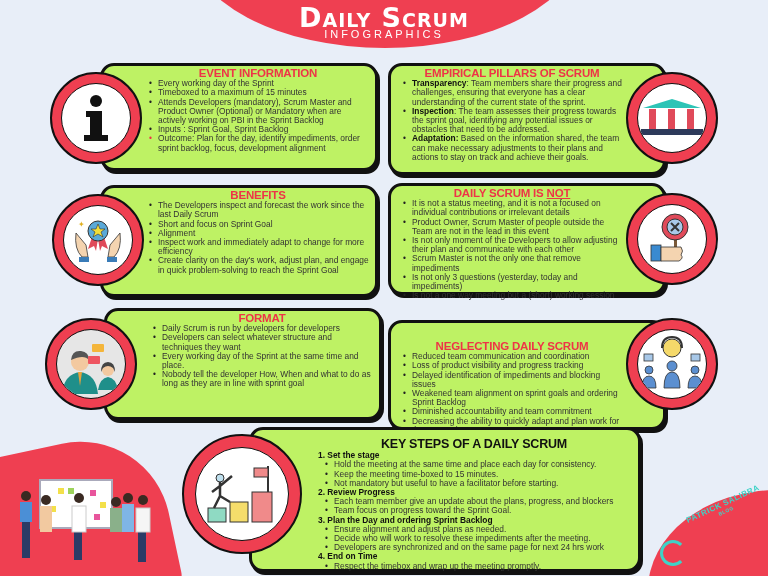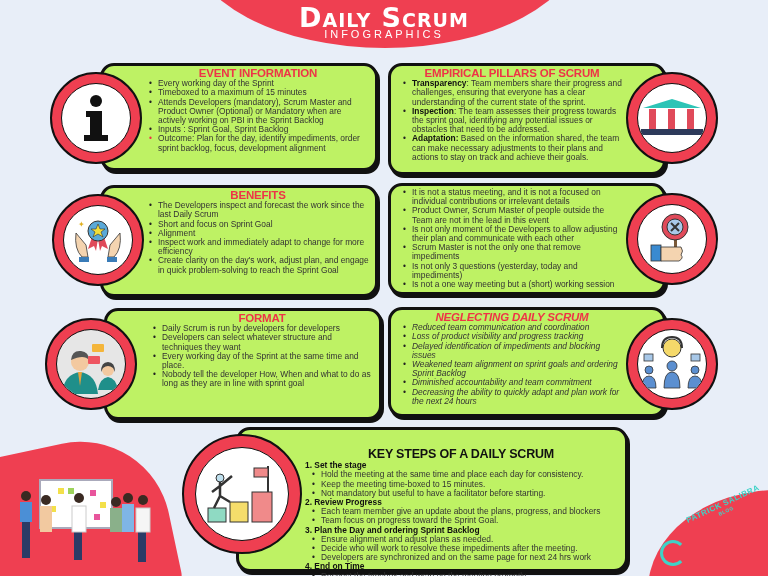--- a/index.html
+++ b/index.html
@@ -21,23 +21,23 @@
   .ring { position: absolute; width: 92px; height: 92px; border-radius: 50%; background: #ef3f51; border: 2px solid #111; display: flex; align-items: center; justify-content: center; }
   .ring .inner { width: 70px; height: 70px; border-radius: 50%; background: #fff; border: 1.5px solid #111; display: flex; align-items: center; justify-content: center; overflow: hidden; }
 
   
   #c-event { left: 100px; top: 63px; width: 278px; height: 108px; padding: 2px 6px 0 44px; }
   #c-benefits { left: 100px; top: 185px; width: 278px; height: 112px; padding: 2px 6px 0 44px; }
   #c-format { left: 104px; top: 308px; width: 278px; height: 112px; padding: 2px 6px 0 44px; }
   
   #c-pillars { left: 388px; top: 63px; width: 278px; height: 112px; padding: 2px 40px 0 10px; }
   #c-not { left: 388px; top: 183px; width: 278px; height: 112px; padding: 2px 40px 0 10px; }
-  #c-neglect { left: 388px; top: 307px; width: 278px; height: 110px; padding: 2px 40px 0 10px; font-style: italic; }
+  #c-neglect { left: 388px; top: 320px; width: 278px; height: 110px; padding: 18px 40px 0 10px; }
   
-  #c-steps { left: 236px; top: 427px; width: 392px; height: 145px; padding: 19px 8px 0 66px; }
+  #c-steps { left: 249px; top: 427px; width: 392px; height: 145px; padding: 9px 8px 0 66px; }
   #c-steps h2 { color: #111; font-size: 12.5px; margin-bottom: 2px; }
   #c-steps .step { font-weight: bold; color: #111; }
   #c-steps li { padding-left: 16px; }
   #c-steps li::before { left: 7px; }
 
   .bottom-blob { position: absolute; left: -40px; top: 445px; width: 210px; height: 170px; background: #ef3f51; border-radius: 40px 90px 20px 20px; transform: rotate(-12deg); }
   .corner-blob { position: absolute; left: 648px; top: 490px; width: 260px; height: 200px; background: #ef3f51; border-radius: 50%; }
   .brand { position: absolute; left: 688px; top: 516px; color: #3fd2c7; font-size: 8px; font-weight: bold; transform: rotate(-25deg); transform-origin: left center; letter-spacing: 0.5px; white-space: nowrap; }
   .brand small { display: block; font-size: 5px; text-align: center; }
   .brand-icon { position: absolute; left: 660px; top: 540px; width: 26px; height: 26px; border-radius: 50%; border: 3px solid #3fd2c7; border-right-color: transparent; }
@@ -165,20 +165,21 @@
       <polygon points="2,10 31,1 60,10" fill="#2ec4b6"></polygon>
       <rect x="8" y="11" width="7" height="20" fill="#e04a5a"></rect>
       <rect x="27" y="11" width="7" height="20" fill="#e04a5a"></rect>
       <rect x="46" y="11" width="7" height="20" fill="#e04a5a"></rect>
       <rect x="0" y="31" width="62" height="6" fill="#2d3a5a"></rect>
     </svg>
   </div>
 </div>
 
 <div class="card" id="c-not">
+  <h2><span>DAILY SCRUM IS </span><span style="text-decoration:underline">NOT</span></h2>
   <ul>
     <li>It is not a status meeting, and it is not a focused on individual contributions or irrelevant details</li>
     <li>Product Owner, Scrum Master of people outside the Team are not in the lead in this event</li>
     <li>Is not only moment of the Developers to allow adjusting their plan and communicate with each other</li>
     <li>Scrum Master is not the only one that remove impediments</li>
     <li>Is not only  3 questions (yesterday, today and impediments)</li>
     <li>Is not a one way meeting but a (short) working session</li>
   </ul>
 </div>
 <div class="ring" style="left:626px;top:193px">

